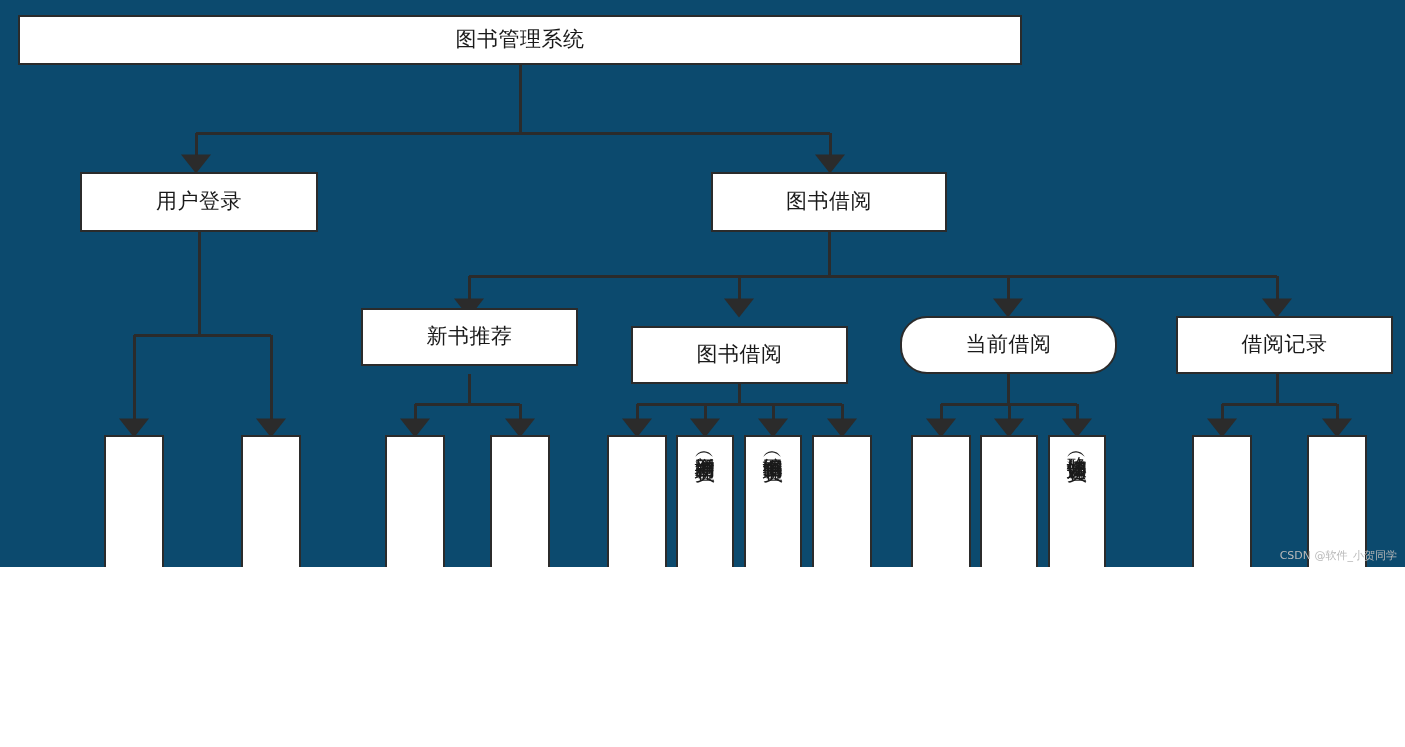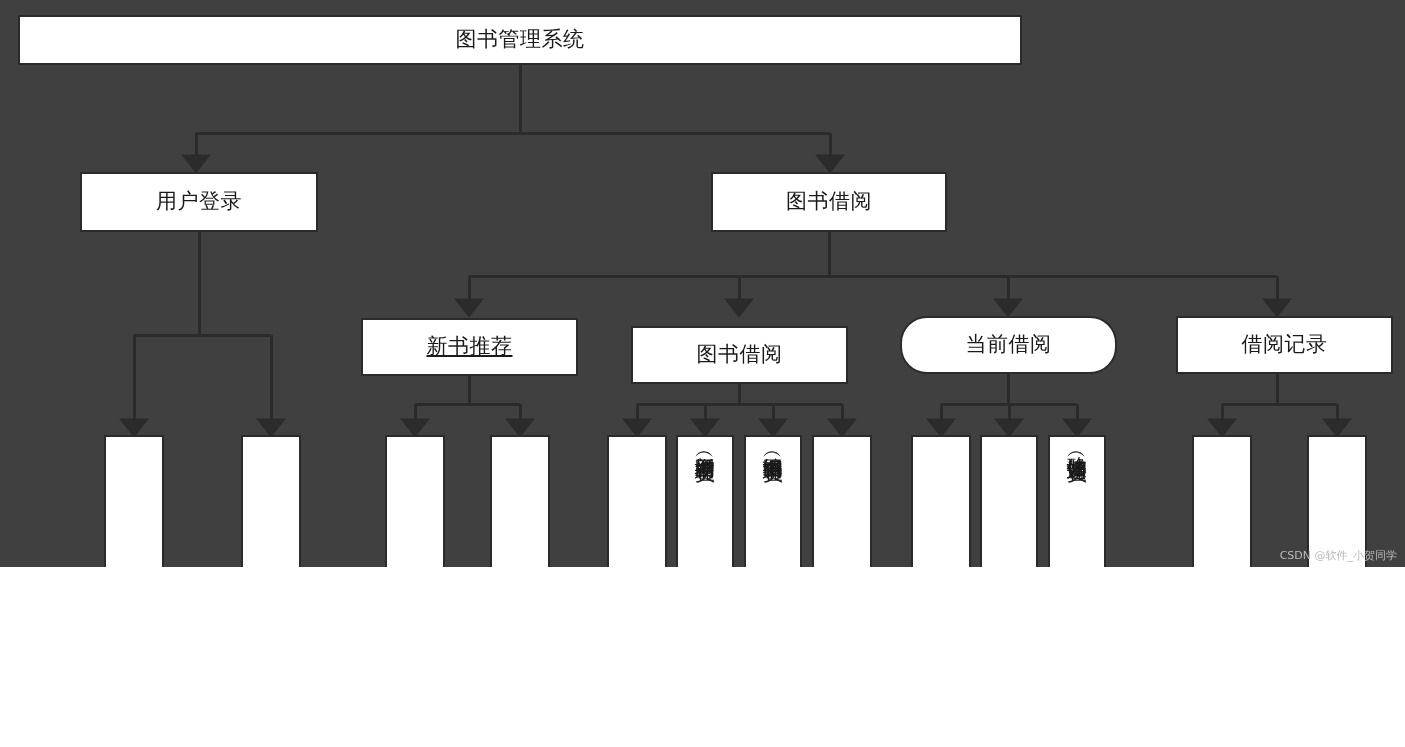--- a/index.html
+++ b/index.html
@@ -8,21 +8,21 @@
     padding: 0;
     background: #ffffff;
   }
   body {
     font-family: "DejaVu Sans", "Liberation Sans", sans-serif;
   }
   #diagram-root {
     position: relative;
     width: 1405px;
     height: 567px;
-    background: #404040;
+    background: #0c4a6e;
     overflow: hidden;
   }
   #diagram-svg {
     position: absolute;
     left: 0;
     top: 0;
     width: 1405px;
     height: 747px;
   }
   .node {
@@ -135,21 +135,21 @@
     <span class="node-label">图书管理系统</span>
   </div>
 
   <div class="node horizontal" style="left:80px; top:172px; width:238px; height:60px;">
     <span class="node-label">用户登录</span>
   </div>
   <div class="node horizontal" style="left:711px; top:172px; width:236px; height:60px;">
     <span class="node-label">图书借阅</span>
   </div>
 
-  <div class="node horizontal" style="left:361px; top:318px; width:217px; height:58px;text-decoration:underline;">
+  <div class="node horizontal" style="left:361px; top:308px; width:217px; height:58px;">
     <span class="node-label">新书推荐</span>
   </div>
   <div class="node horizontal" style="left:631px; top:326px; width:217px; height:58px;">
     <span class="node-label">图书借阅</span>
   </div>
   <div class="node horizontal" style="left:900px; top:316px; width:217px; height:58px;border-radius:27px;">
     <span class="node-label">当前借阅</span>
   </div>
   <div class="node horizontal" style="left:1176px; top:316px; width:217px; height:58px;">
     <span class="node-label">借阅记录</span>

